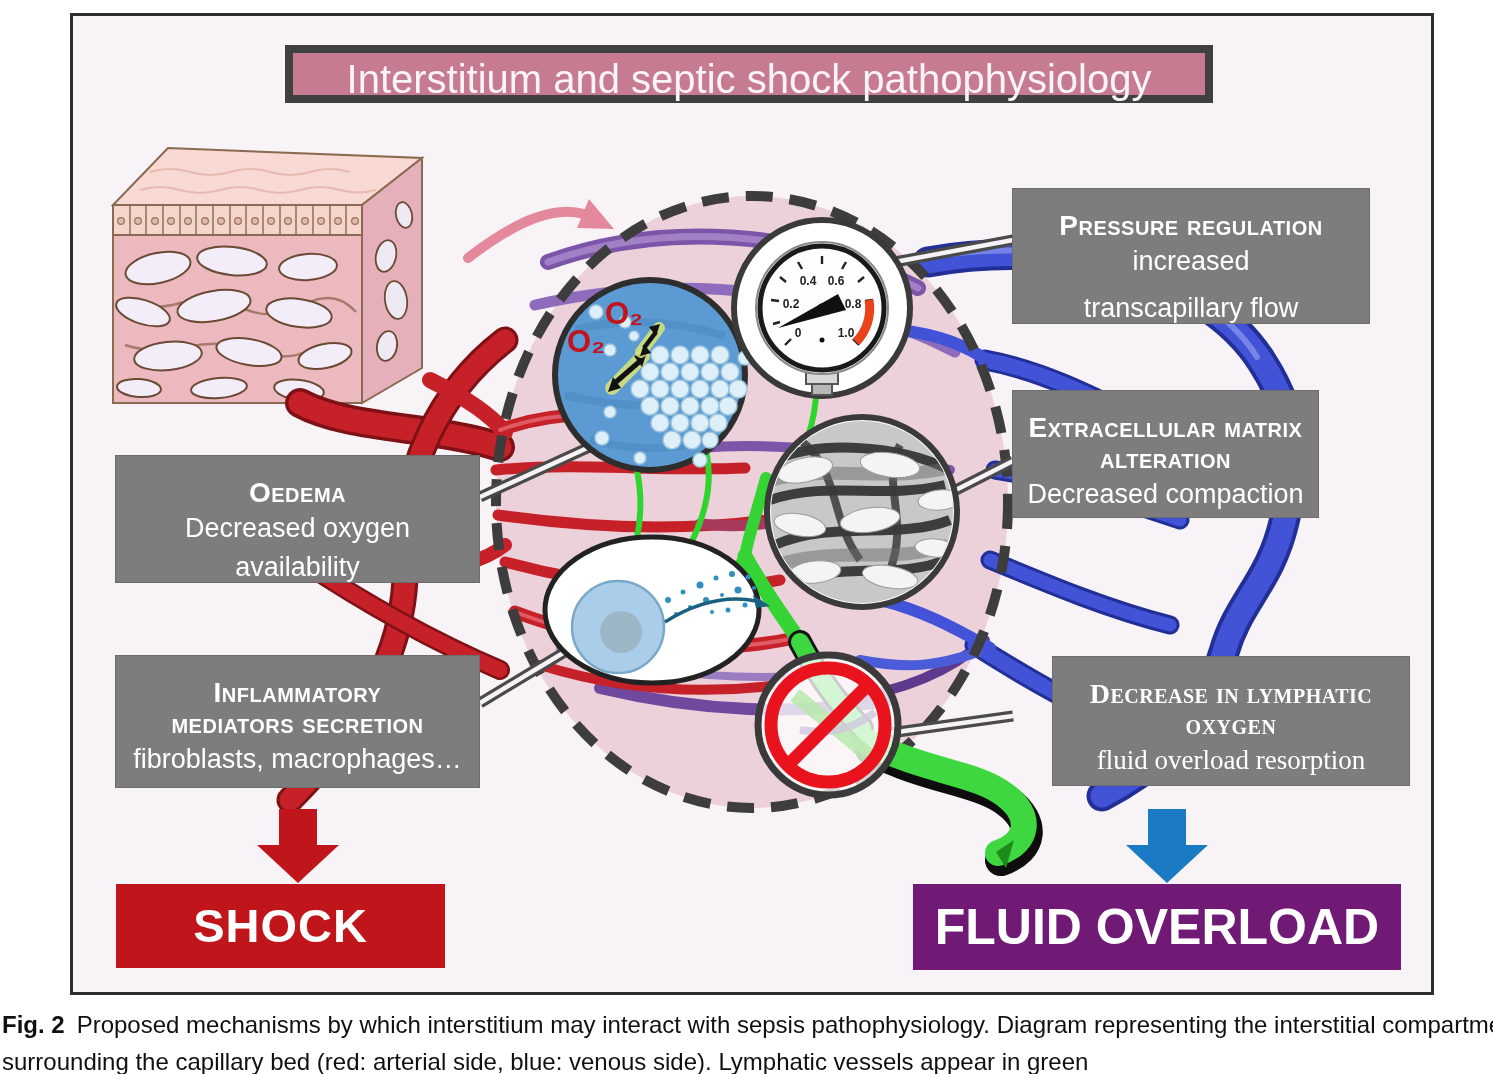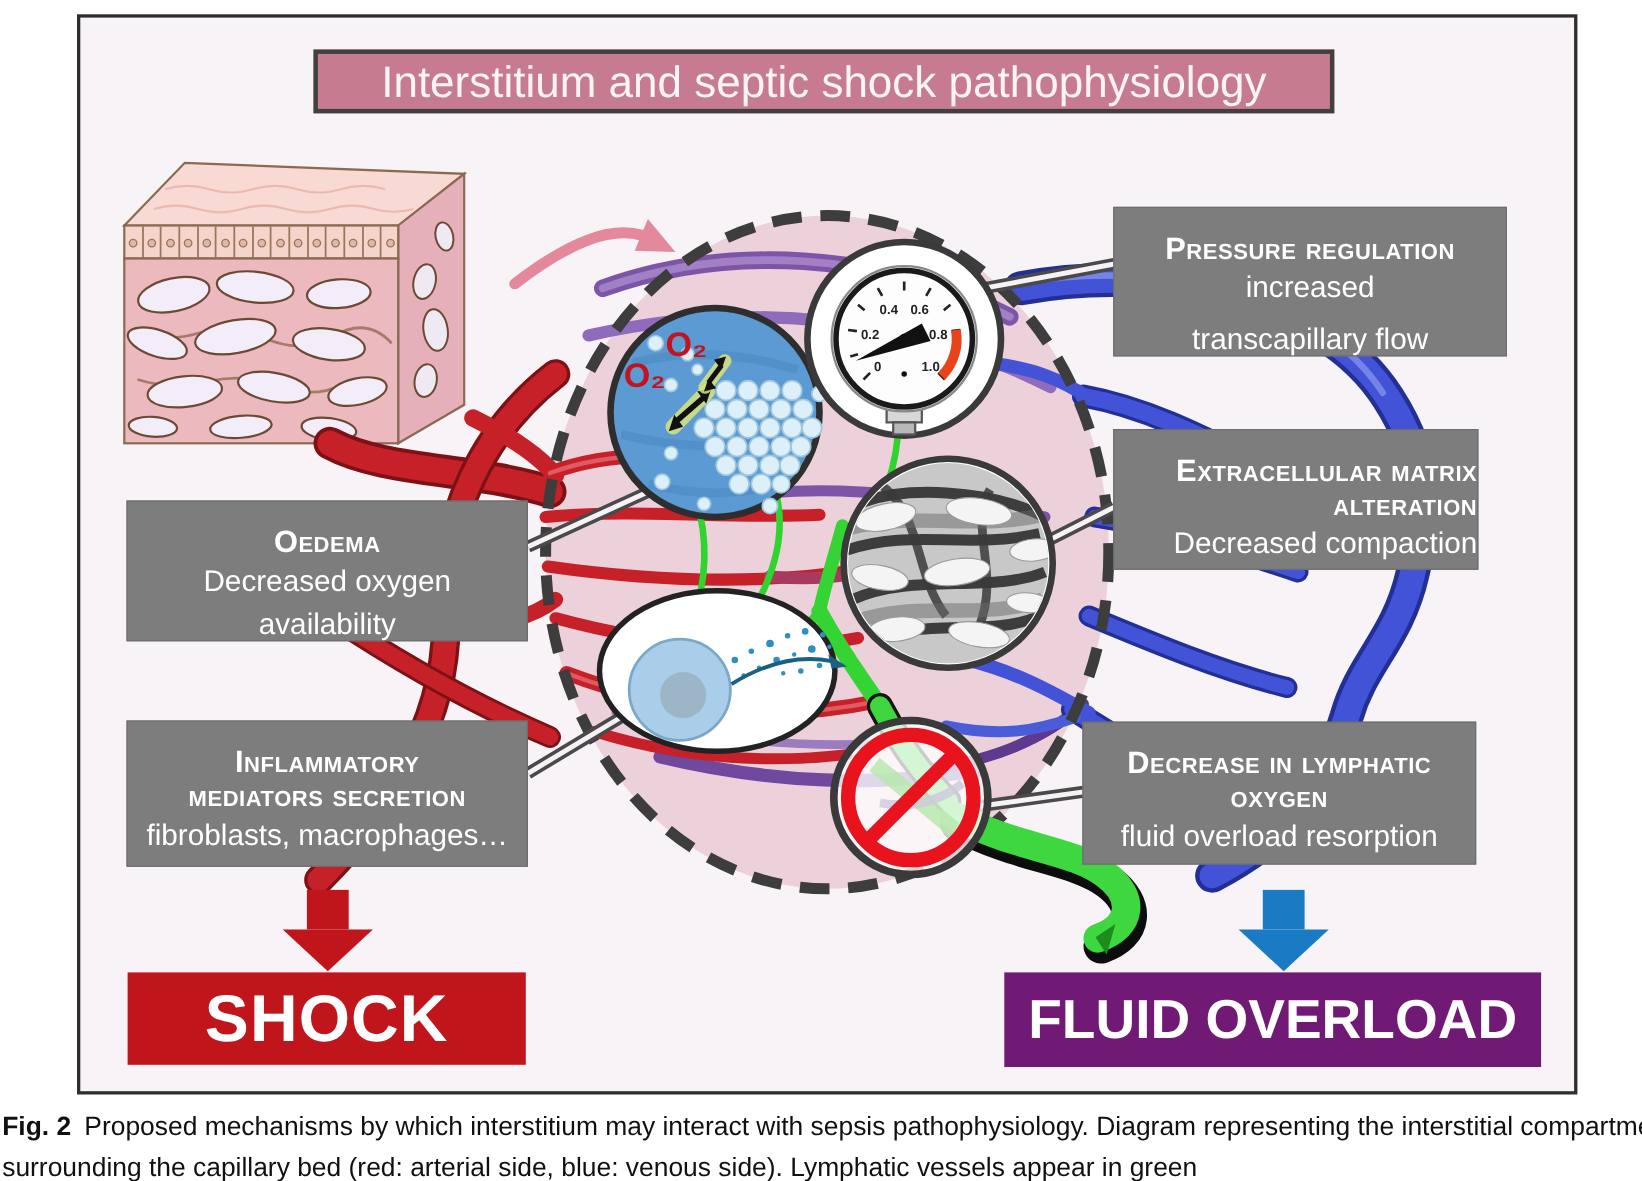--- a/index.html
+++ b/index.html
@@ -2,21 +2,21 @@
 <html><head>
 <meta charset="utf-8">
 <style>
   html,body{margin:0;padding:0;background:#ffffff;}
   .page{position:relative;width:1493px;height:1074px;background:#ffffff;overflow:hidden;
         font-family:"Liberation Sans",sans-serif;}
   .frame{position:absolute;left:70px;top:13px;width:1358px;height:976px;
          border:3px solid #2e2e2e;background:#f8f3f7;z-index:1;}
   .art{position:absolute;left:0;top:0;width:1493px;height:1074px;z-index:2;}
   .banner{position:absolute;left:285px;top:45px;width:928px;height:58px;z-index:3;
-          background:#c77b90;border:4px solid #404040;box-sizing:border-box;
+          background:#c77b90;border:8px solid #404040;box-sizing:border-box;
           color:#fbf4f5;font-size:40px;font-weight:400;text-align:center;line-height:52px;}
   .gbox{position:absolute;z-index:3;background:#7d7d7d;border:1px solid #6c6c6c;
         box-sizing:border-box;color:#ffffff;text-align:center;padding-top:19px;}
   .gbox .t{font-size:28px;font-weight:700;font-variant:small-caps;letter-spacing:.5px;line-height:35px;}
   .gbox .s{font-size:27px;font-weight:400;line-height:33px;margin-top:2px;}
   .shaft{position:absolute;z-index:3;width:38px;height:36px;}
   .head{position:absolute;z-index:3;width:0;height:0;border-left:41px solid transparent;
         border-right:41px solid transparent;}
   .outcome{position:absolute;z-index:3;color:#ffffff;text-align:center;box-sizing:border-box;}
   .caption{position:absolute;left:2px;top:1006px;width:1490px;z-index:3;color:#101010;
@@ -310,35 +310,35 @@
     <div class="t" style="margin-top:-4px;">mediators secretion</div>
     <div class="s">fibroblasts, macrophages…</div>
   </div>
 
   <div class="gbox" style="left:1012px;top:188px;width:358px;height:136px;">
     <div class="t">Pressure regulation</div>
     <div class="s">increased</div>
     <div class="s" style="margin-top:14px;">transcapillary flow</div>
   </div>
 
-  <div class="gbox" style="left:1012px;top:390px;width:332px;height:128px;text-align:right;">
+  <div class="gbox" style="left:1012px;top:390px;width:307px;height:128px;">
     <div class="t">Extracellular matrix</div>
     <div class="t" style="margin-top:-4px;">alteration</div>
     <div class="s">Decreased compaction</div>
   </div>
 
-  <div class="gbox" style="left:984px;top:656px;width:358px;height:130px;">
+  <div class="gbox" style="left:1052px;top:656px;width:358px;height:130px;font-family:Liberation Serif, serif;">
     <div class="t">Decrease in lymphatic</div>
     <div class="t" style="margin-top:-4px;">oxygen</div>
     <div class="s">fluid overload resorption</div>
   </div>
 
   <div class="shaft" style="left:279px;top:809px;background:#c0151b;"></div>
   <div class="head" style="left:257px;top:845px;border-top:38px solid #c0151b;"></div>
-  <div class="outcome" style="left:116px;top:884px;width:362px;height:84px;background:#c0151b;font-size:60px;font-weight:600;line-height:84px;letter-spacing:1px;">SHOCK</div>
+  <div class="outcome" style="left:116px;top:884px;width:329px;height:84px;background:#c0151b;font-size:47px;font-weight:600;line-height:84px;letter-spacing:1px;">SHOCK</div>
 
   <div class="shaft" style="left:1148px;top:809px;background:#1b7ac4;"></div>
   <div class="head" style="left:1126px;top:845px;border-top:38px solid #1b7ac4;"></div>
   <div class="outcome" style="left:913px;top:884px;width:488px;height:86px;background:#701a75;font-size:50px;font-weight:600;line-height:86px;">FLUID OVERLOAD</div>
 
   <div class="caption">
     <div><b>Fig. 2</b><span>Proposed mechanisms by which interstitium may interact with sepsis pathophysiology. Diagram representing the interstitial compartment,</span></div>
     <div>surrounding the capillary bed (red: arterial side, blue: venous side). Lymphatic vessels appear in green</div>
   </div>
 

